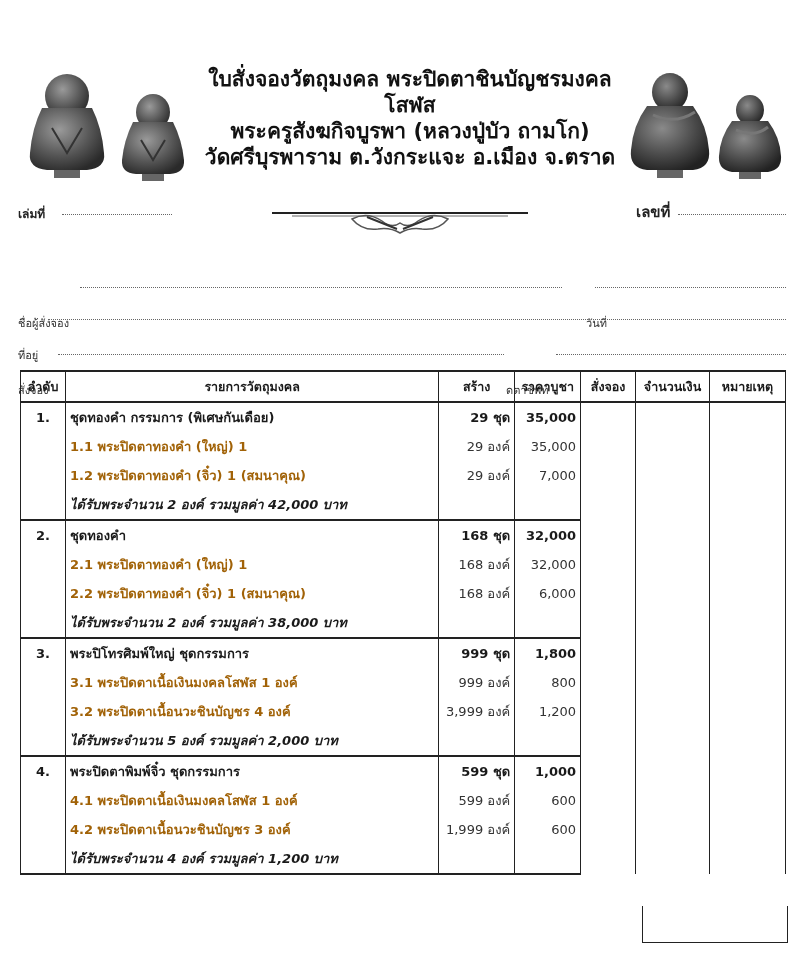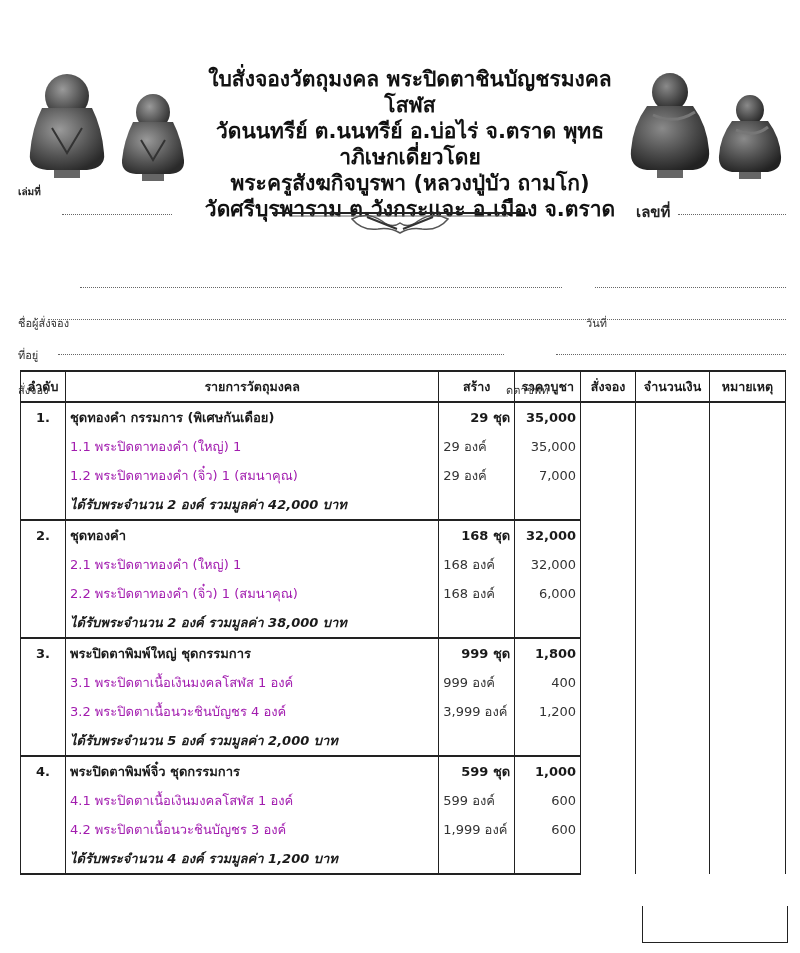--- a/index.html
+++ b/index.html
@@ -12,24 +12,24 @@
   .small-label { font-size:11px; color:#333;margin-top:41px; }
   .dotline { position:absolute; border-bottom:1px dotted #666; height:0; }
   table.orders { position:absolute; left:20px; top:370px; width:766px; border-collapse:collapse; font-size:13px; }
   table.orders th, table.orders td { border-left:1.5px solid #222; border-right:1.5px solid #222; padding:0 4px; }
   table.orders th { border-top:2px solid #222; border-bottom:2px solid #222; height:29px; font-weight:bold; font-size:12.5px; text-align:center; }
   .grp td { height:29px; vertical-align:middle; }
   .grp-first td { padding-top:6px; }
   .grp-last td { border-bottom:2px solid #222; padding-bottom:5px; }
   .num { text-align:center; font-weight:bold; }
   .main-name { font-weight:bold; }
-  .sub-name { color:#a21caf; padding-left:4px !important; }
+  .sub-name { color:#a16207; padding-left:4px !important;font-weight:bold; }
   .sum-name { font-weight:bold; font-style:italic; }
   .qty-main { text-align:right; font-weight:bold; }
-  .qty-sub { text-align:left; color:#333; }
+  .qty-sub { text-align:right; color:#333; }
   .price-main { text-align:right; font-weight:bold; }
   .price-sub { text-align:right; color:#333; }
   .total-box { position:absolute; left:642px; top:906px; width:144px; height:36px; border:1.5px solid #222; border-top:none; }
 </style>
 </head>
 <body>
 
 <svg class="amulet" style="left:22px;top:68px" width="90" height="112" viewBox="0 0 90 112">
   <defs>
       <radialGradient id="gm" cx="40%" cy="35%" r="70%">
@@ -79,26 +79,25 @@
       </radialGradient>
     </defs>
   <ellipse cx="36" cy="18" rx="14" ry="15" fill="url(#gm4)"></ellipse>
   <path d="M18 29 Q6 45 5 64 Q4 78 18 80 L54 80 Q68 78 67 64 Q66 45 54 29 Z" fill="url(#gm4)"></path>
   <path d="M22 38 Q40 46 54 35" stroke="#777" fill="none" stroke-width="3"></path>
   <rect x="25" y="80" width="22" height="7" fill="#666"></rect>
 </svg>
 
 <div class="abs title" style="top:66px">
   <div>ใบสั่งจองวัตถุมงคล พระปิดตาชินบัญชรมงคลโสฬส</div>
-  <div>วัดนนทรีย์ ต.นนทรีย์ อ.บ่อไร่ จ.ตราด พุทธาภิเษกเดี่ยวโดย</div>
   <div>พระครูสังฆกิจบูรพา (หลวงปู่บัว ถามโก)</div>
   <div>วัดศรีบุรพาราม ต.วังกระแจะ อ.เมือง จ.ตราด</div>
 </div>
 
-<div class="abs field-label" style="left:18px;top:184px;font-size:10px">เล่มที่</div>
+<div class="abs field-label" style="left:18px;top:204px;font-size:12px">เล่มที่</div>
 <div class="dotline" style="left:62px;top:214px;width:110px"></div>
 <div class="abs field-label" style="left:636px;top:200px;font-size:15px">เลขที่</div>
 <div class="dotline" style="left:678px;top:214px;width:108px"></div>
 
 <svg class="abs" style="left:272px;top:207px" width="256" height="30" viewBox="0 0 256 30">
   <line x1="0" y1="6" x2="256" y2="6" stroke="#222" stroke-width="2"></line>
   <line x1="20" y1="9" x2="236" y2="9" stroke="#666" stroke-width="1"></line>
   <path d="M80 12 Q95 4 110 14 Q120 22 128 16 Q136 22 146 14 Q161 4 176 12 Q166 24 150 22 Q138 20 128 26 Q118 20 106 22 Q90 24 80 12 Z" fill="none" stroke="#555" stroke-width="1.5"></path>
   <path d="M95 10 L125 22 M131 22 L161 10" stroke="#333" stroke-width="2"></path>
 </svg>
@@ -190,32 +189,32 @@
     </tr>
     <tr class="grp grp-last">
       <td></td>
       <td class="sum-name">ได้รับพระจำนวน 2 องค์ รวมมูลค่า 38,000 บาท</td>
       <td></td>
         <td></td>
     </tr>
 
     <tr class="grp grp-first">
       <td class="num">3.</td>
-      <td class="main-name">พระปิดตาพิมพ์ใหญ่ ชุดกรรมการ</td>
+      <td class="main-name">พระปิโทรศิมพ์ใหญ่ ชุดกรรมการ</td>
       <td class="qty-main">999 ชุด</td>
       <td class="price-main">1,800</td>
       <td rowspan="4"></td>
       <td rowspan="4"></td>
       <td rowspan="4"></td>
     </tr>
     <tr class="grp">
       <td></td>
       <td class="sub-name">3.1  พระปิดตาเนื้อเงินมงคลโสฬส 1 องค์</td>
       <td class="qty-sub">999 องค์</td>
-      <td class="price-sub">400</td>
+      <td class="price-sub">800</td>
     </tr>
     <tr class="grp">
       <td></td>
       <td class="sub-name">3.2  พระปิดตาเนื้อนวะชินบัญชร 4 องค์</td>
       <td class="qty-sub">3,999 องค์</td>
       <td class="price-sub">1,200</td>
     </tr>
     <tr class="grp grp-last">
       <td></td>
       <td class="sum-name">ได้รับพระจำนวน 5 องค์ รวมมูลค่า 2,000 บาท</td>

